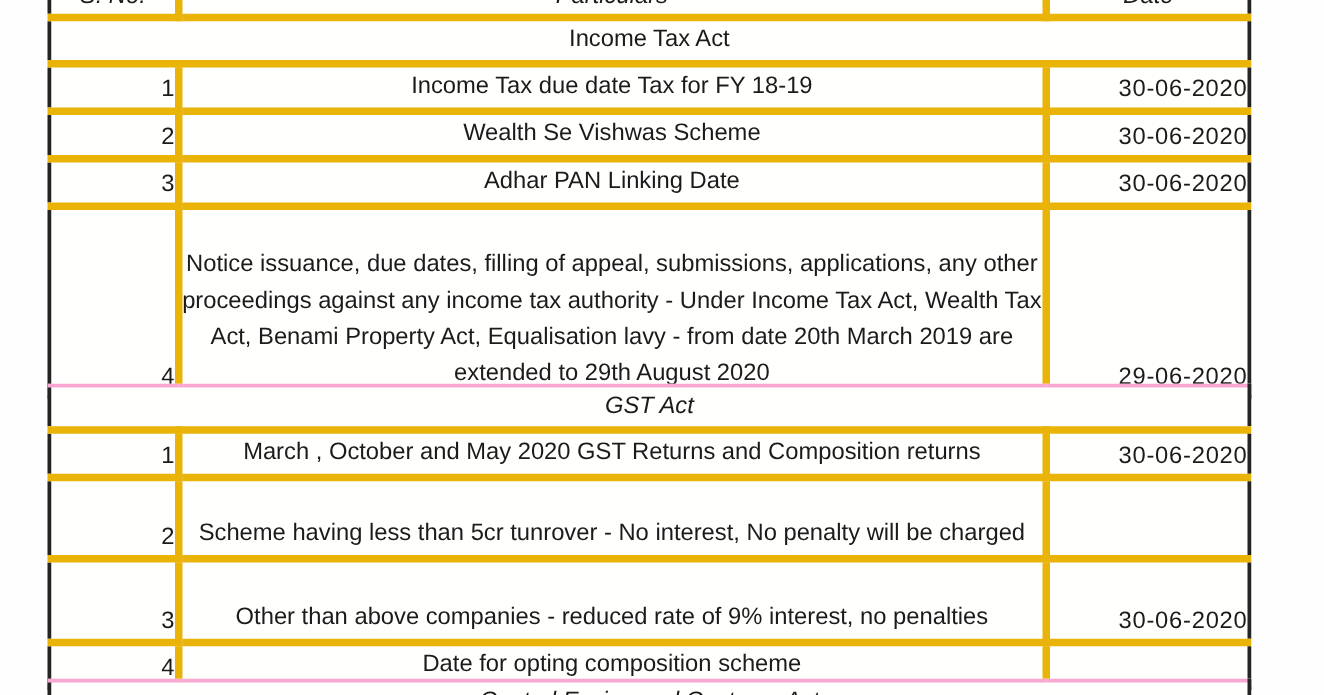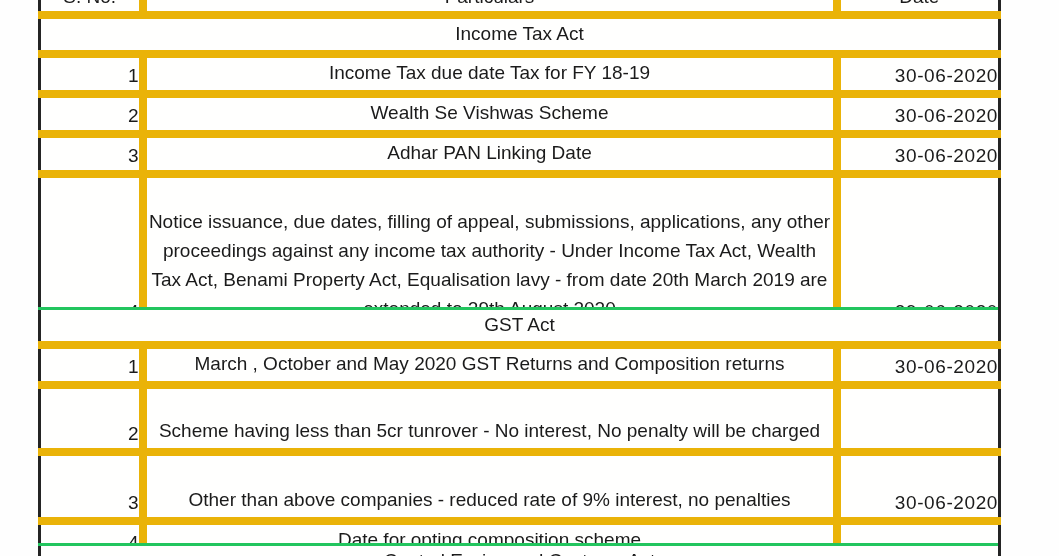--- a/index.html
+++ b/index.html
@@ -18,32 +18,32 @@
   }
   table.sheet {
     position: absolute;
     left: 38px;
     width: 960px;
     border-collapse: collapse;
     table-layout: fixed;
     background: #fffffe;
   }
   table.sheet td, table.sheet th {
-    border: 8px solid #eab308;
+    border: 6px solid #eab308;
     font-size: 19px;
     font-weight: normal;
     vertical-align: bottom;
     padding: 0 0 3px 0;
     overflow: hidden;
     white-space: normal;
   }
   table.sheet { border: 3px solid #242424; }
   table.sheet tr > *:first-child { border-left: 3px solid #242424; }
   table.sheet tr > *:last-child { border-right: 3px solid #242424; }
-  table.sheet tr:first-child > * { border-top: 3px solid #22c55e; }
+  table.sheet tr:first-child > * { border-top: 3px solid #f9a8d4; font-style: italic; }
   table.sheet tr:last-child > * { border-bottom: 3px solid #242424; }
 
   col.c-sno { width: 103px; }
   col.c-part { width: 694px; }
   col.c-date { width: 163px; }
 
   #table-income-tax { top: -21px; }
   #table-gst { top: 307px; }
   #table-excise { top: 543px; }
 

